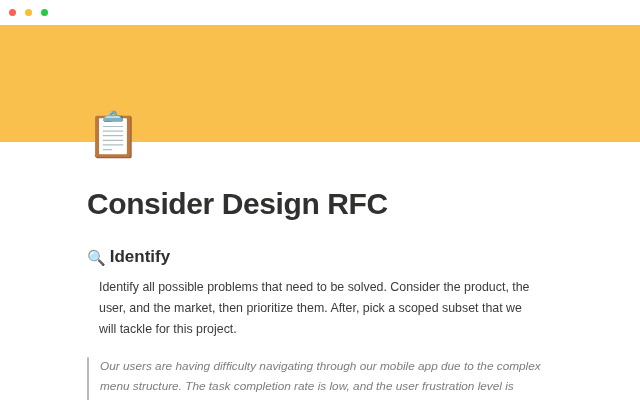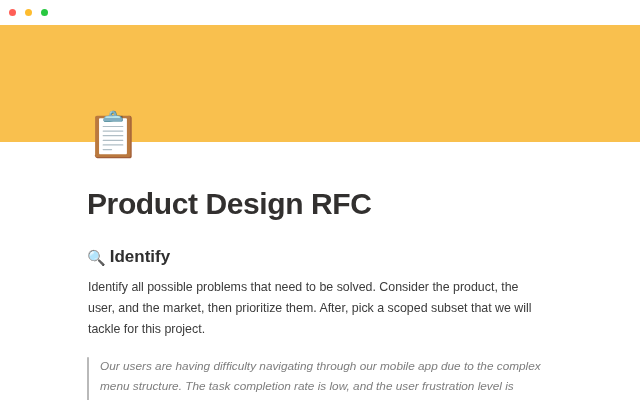--- a/index.html
+++ b/index.html
@@ -97,21 +97,21 @@
     font-weight: bold;
     color: #2f2f2f;
     line-height: 1.2;
   }
   .section-heading .emoji {
     font-size: 15px;
     line-height: 1;
   }
 
   .paragraph {
-    margin: 9px 0 0 1px;
+    margin: 9px 0 0 12px;
     font-size: 12.4px;
     line-height: 1.72;
     color: #3b3b3b;
   }
 
   .quote {
     position: relative;
     margin: 15px 0 0 0;
     padding: 0 0 0 13px;
     font-size: 11.8px;
@@ -141,21 +141,21 @@
       <span class="light" id="tl-zoom" style="background: rgb(40, 200, 64);"></span>
     </div>
   </div>
 
   <div class="cover-banner" id="cover-banner" style="background: rgb(249, 192, 78);"></div>
 
   <div class="page-icon">📋</div>
 
   <div class="doc">
 
-    <h1 class="page-title">Product Design RFC</h1>
+    <h1 class="page-title">Consider Design RFC</h1>
 
     <h2 class="section-heading">
       <span class="emoji">🔍</span>
       <span>Identify</span>
     </h2>
 
     <p class="paragraph">Identify all possible problems that need to be solved. Consider the product, the user, and the market, then prioritize them. After, pick a scoped subset that we will tackle for this project.</p>
 
     <blockquote class="quote">
       <span class="quote-bar"></span>

